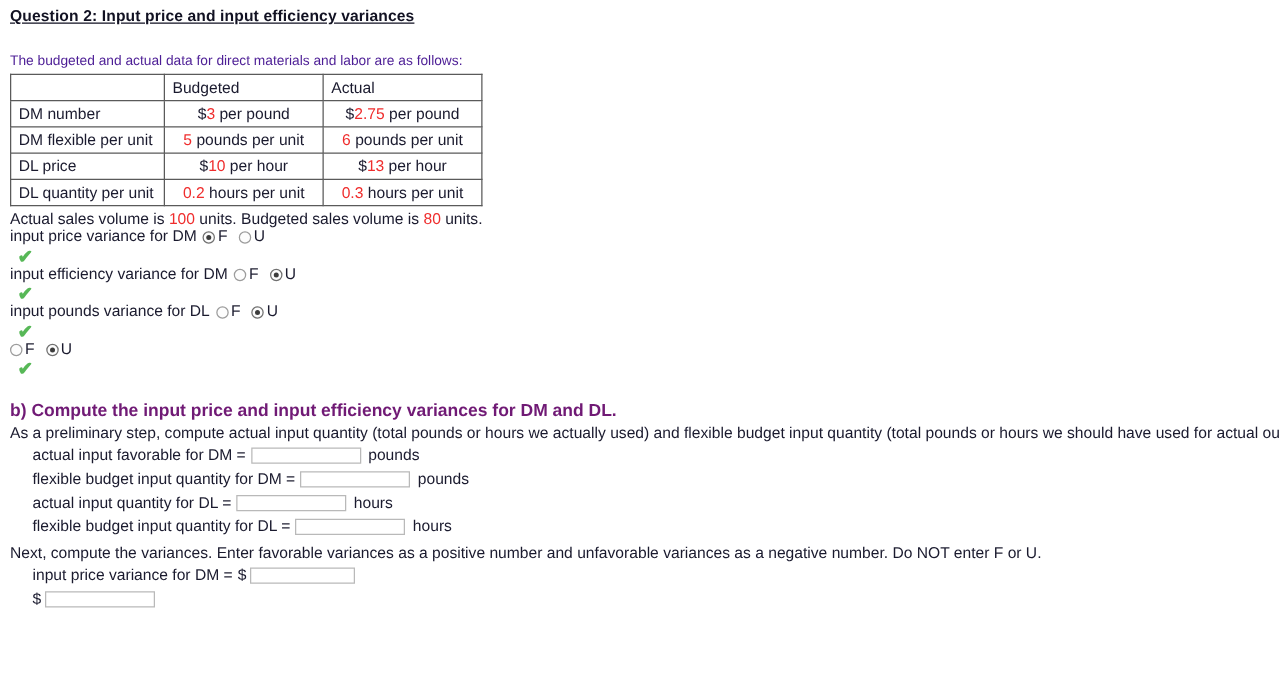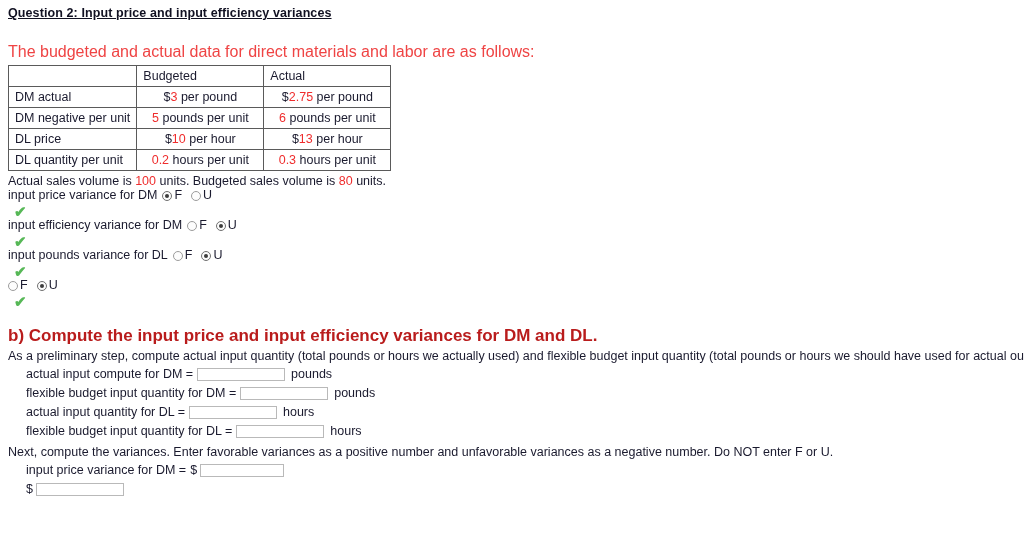--- a/index.html
+++ b/index.html
@@ -25,22 +25,22 @@
     font-weight: bold;
     font-size: 12.5px;
     text-decoration: underline;
     color: #111122;
     margin: 2px 0 0 0;
     letter-spacing: 0.1px;
   }
 
   .intro-line {
     margin-top: 23px;
-    font-size: 16px;
-    color: #ef4444;
+    font-size: 11px;
+    color: #4c1d95;
   }
 
   
   table.data-table {
     border-collapse: collapse;
     margin-top: 4px;
     table-layout: fixed;
     border: 1px solid #5a5a5a;
   }
   table.data-table td {
@@ -108,22 +108,22 @@
     line-height: 12px;
     margin: 3px 0 0 6px;
     display: block;
     font-weight: bold;
   }
 
   
   .part-b-head {
     font-weight: bold;
     margin-top: 18px;
-    font-size: 17px;
-    color: #b91c1c;
+    font-size: 14px;
+    color: #701a75;
   }
   .prelim {
     margin-top: 3px;
     font-size: 12.5px;
     white-space: nowrap;
   }
   .field-row {
     margin-top: 3px;
     margin-left: 18px;
     font-size: 12.5px;
@@ -158,26 +158,26 @@
   <div class="intro-line">The budgeted and actual data for direct materials and labor are as follows:</div>
 
   <table class="data-table">
     <tbody>
       <tr>
         <td class="col-label"></td>
         <td class="col-val head">Budgeted</td>
         <td class="col-val head">Actual</td>
       </tr>
       <tr>
-        <td class="col-label">DM actual</td>
+        <td class="col-label">DM number</td>
         <td class="col-val"><span>$</span><span class="red">3</span><span> per pound</span></td>
         <td class="col-val"><span>$</span><span class="red">2.75</span><span> per pound</span></td>
       </tr>
       <tr>
-        <td class="col-label">DM negative per unit</td>
+        <td class="col-label">DM flexible per unit</td>
         <td class="col-val"><span></span><span class="red">5</span><span> pounds per unit</span></td>
         <td class="col-val"><span></span><span class="red">6</span><span> pounds per unit</span></td>
       </tr>
       <tr>
         <td class="col-label">DL price</td>
         <td class="col-val"><span>$</span><span class="red">10</span><span> per hour</span></td>
         <td class="col-val"><span>$</span><span class="red">13</span><span> per hour</span></td>
       </tr>
       <tr>
         <td class="col-label">DL quantity per unit</td>
@@ -222,21 +222,21 @@
     <span class="opt-txt">F</span>
     <span class="radio sel"></span>
     <span class="opt-txt">U</span>
   </div>
   <span class="check">✔</span>
 
   <div class="part-b-head">b) Compute the input price and input efficiency variances for DM and DL.</div>
   <div class="prelim">As a preliminary step, compute actual input quantity (total pounds or hours we actually used) and flexible budget input quantity (total pounds or hours we should have used for actual output):</div>
 
   <div class="field-row">
-    <span class="flabel">actual input compute for DM =</span>
+    <span class="flabel">actual input favorable for DM =</span>
     <input class="txtbox" style="width: 88px;" type="text" value="">
     <span class="unit">pounds</span>
   </div>
   <div class="field-row">
     <span class="flabel">flexible budget input quantity for DM =</span>
     <input class="txtbox" style="width: 88px;" type="text" value="">
     <span class="unit">pounds</span>
   </div>
   <div class="field-row">
     <span class="flabel">actual input quantity for DL =</span>

